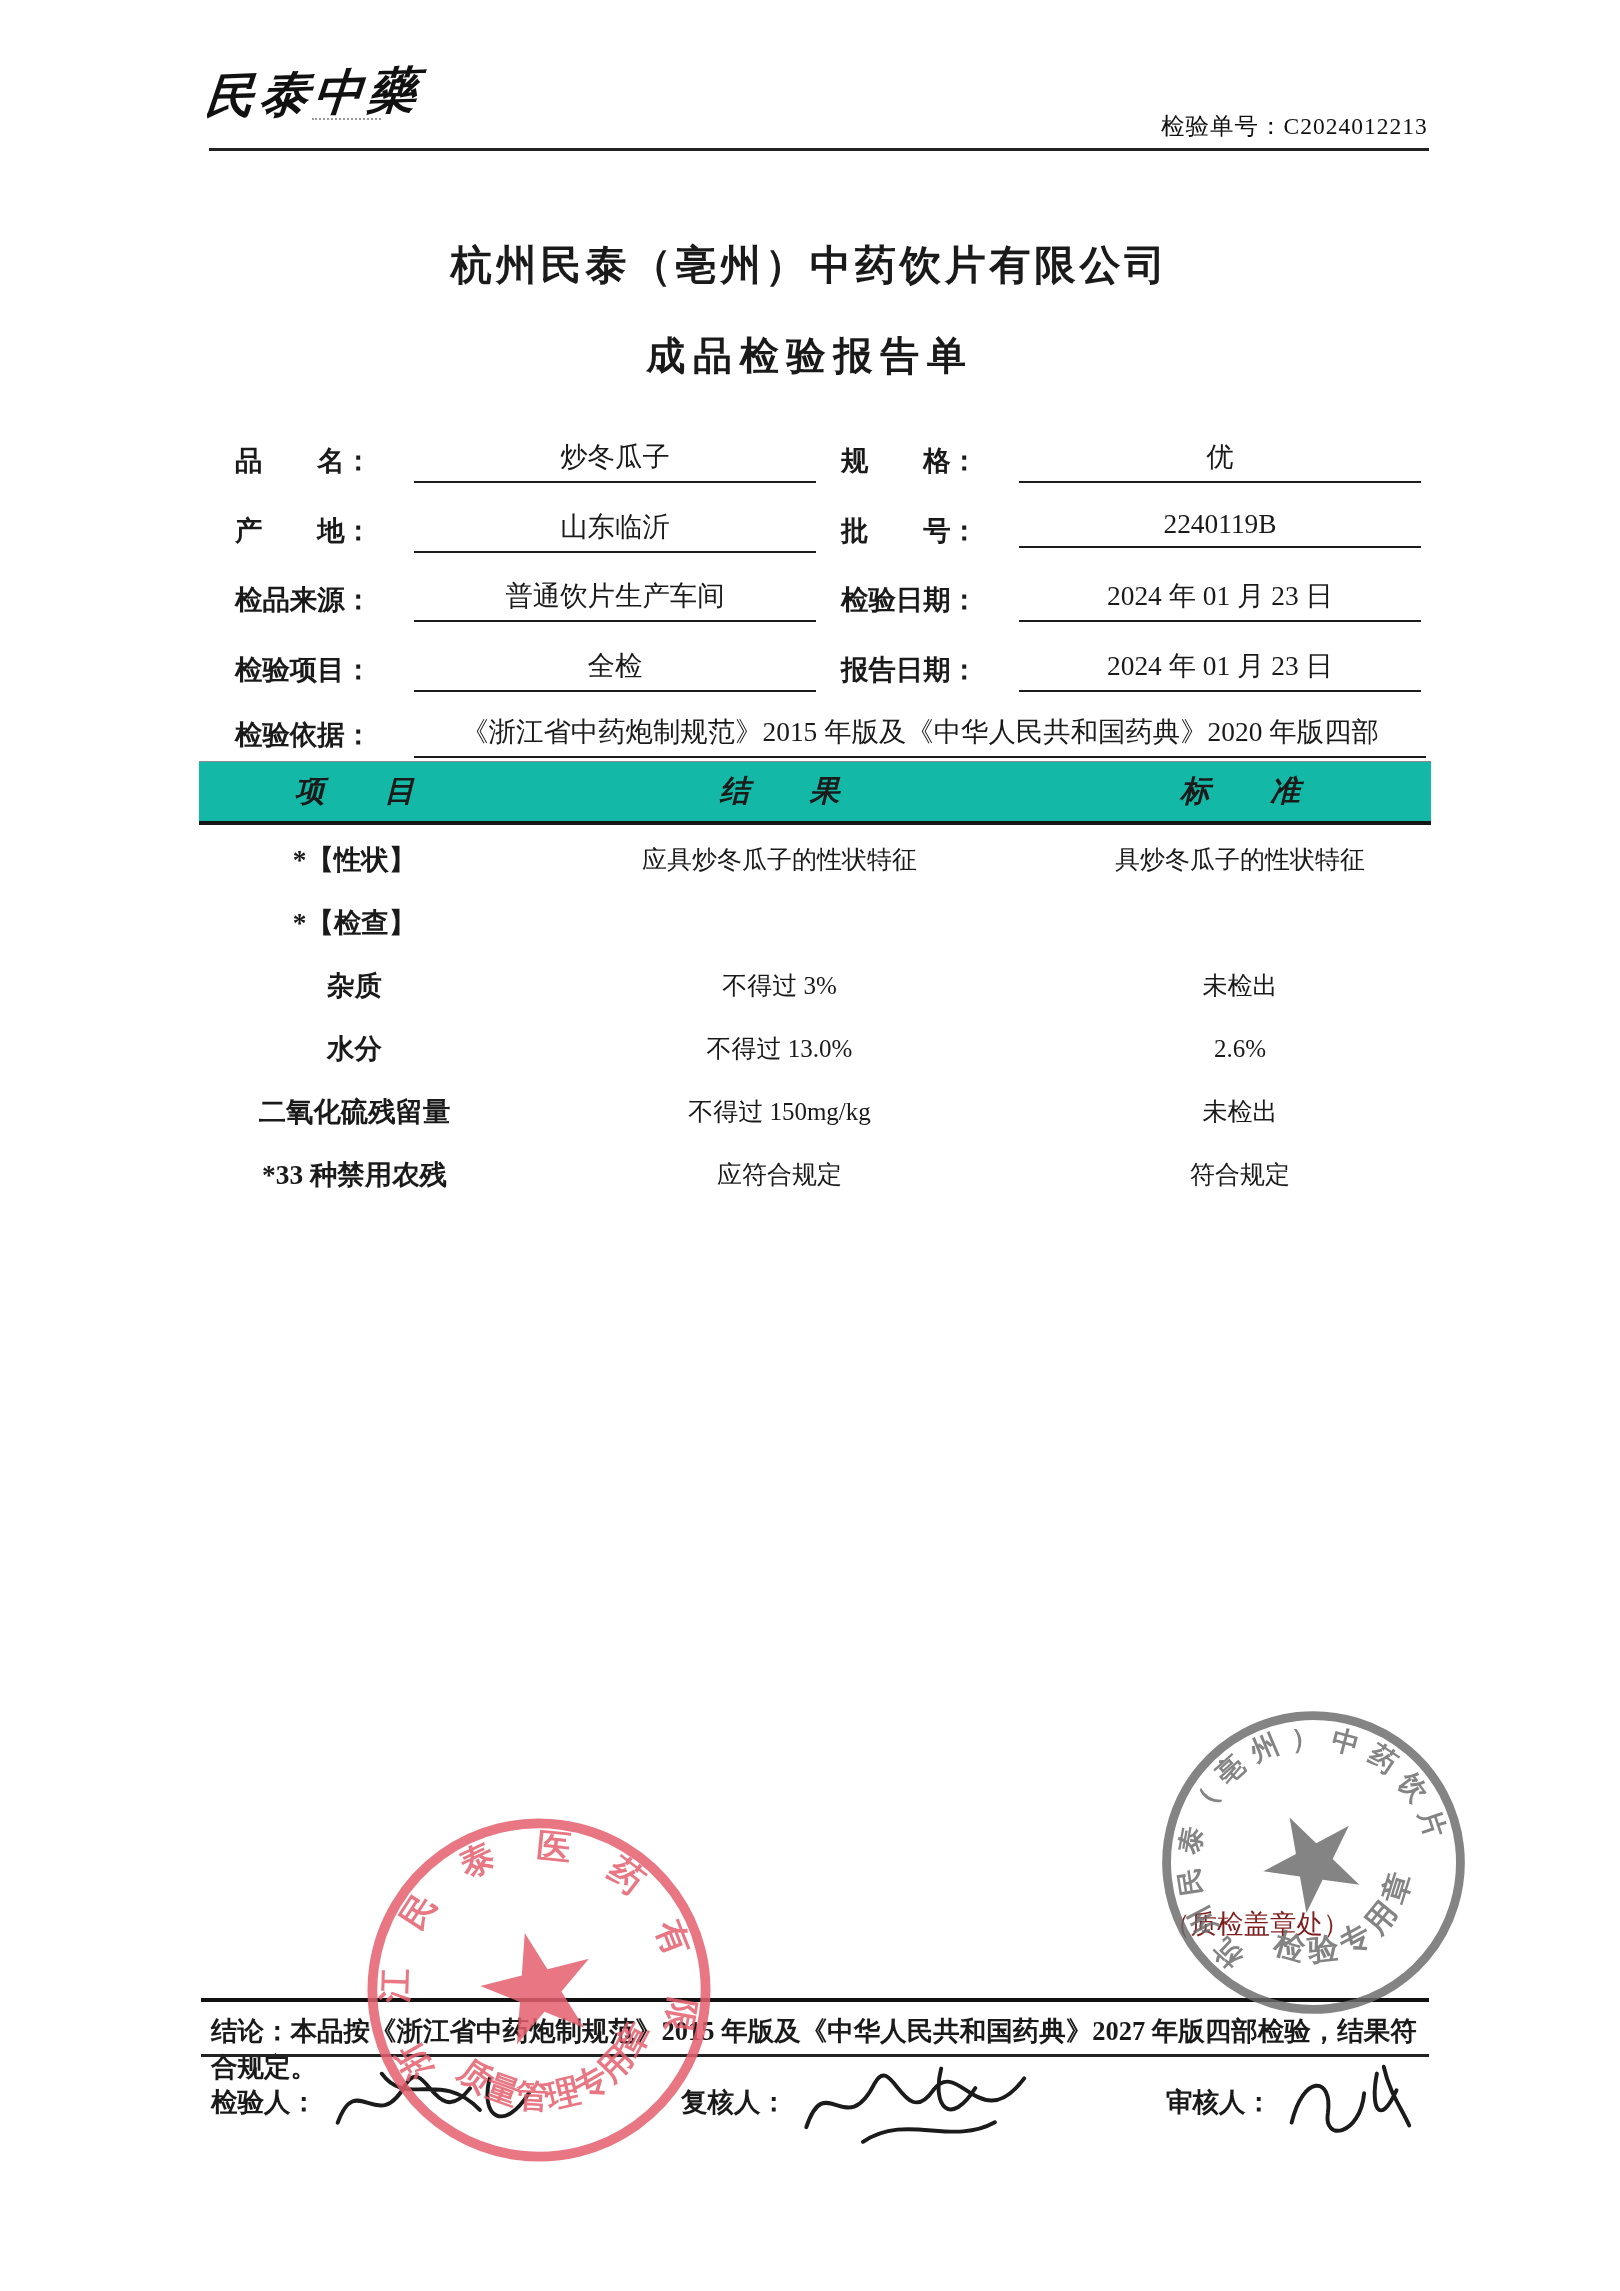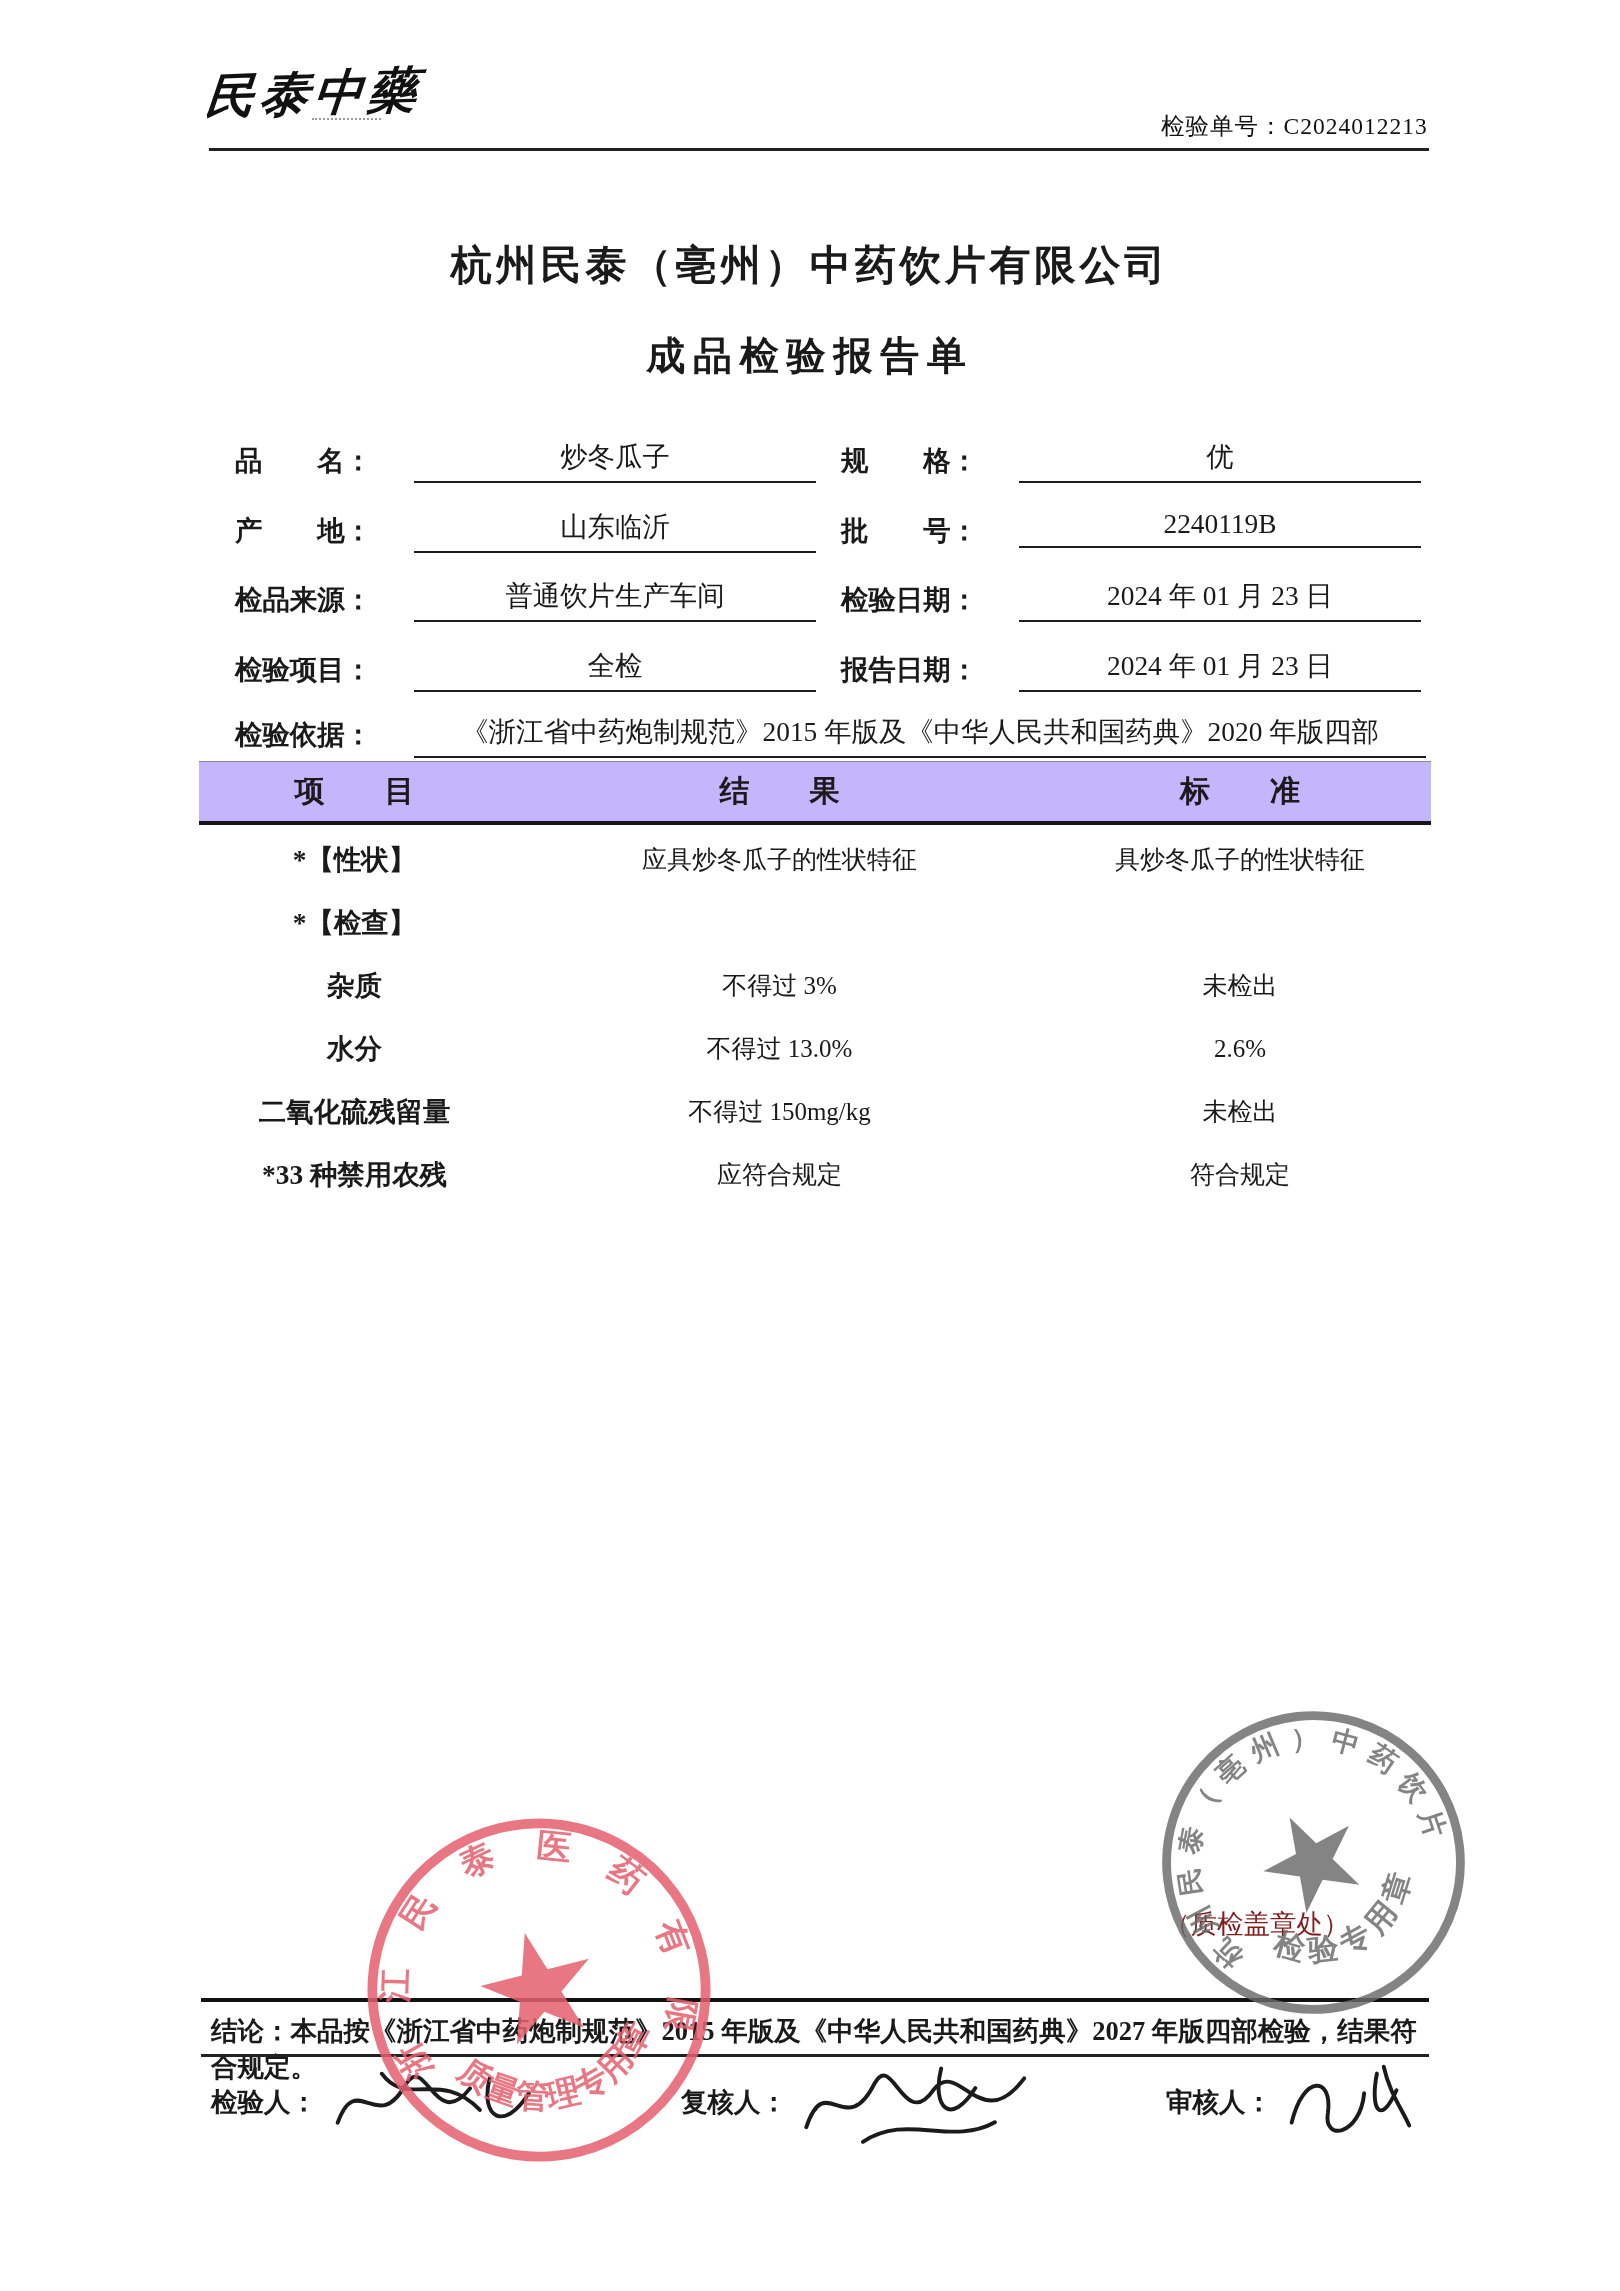--- a/index.html
+++ b/index.html
@@ -48,25 +48,26 @@
   }
   .c1l{left:235px;width:147px;}
   .c1v{left:414px;width:402px;}
   .c2l{left:841px;width:147px;}
   .c2v{left:1019px;width:402px;}
   .basis-v{left:414px;width:1012px;}
 
   
   .thead{
     left:199px;top:761px;width:1232px;height:59px;
-    background:#c4b5fd;
+    background:#14b8a6;
     border-top:1px solid #8a8a8a;
     border-bottom:4.9px solid #161616;
     display:grid;grid-template-columns:311px 539px 1fr;
     align-items:center;
+    font-style:italic;
   }
   .thead span{font-size:30px;font-weight:700;text-align:center;}
   .tbody{
     left:199px;top:828px;width:1232px;
   }
   .trow{
     display:grid;grid-template-columns:311px 539px 1fr;
     height:63px;align-items:center;
   }
   .trow .ti{font-size:27.4px;font-weight:600;text-align:center;}

